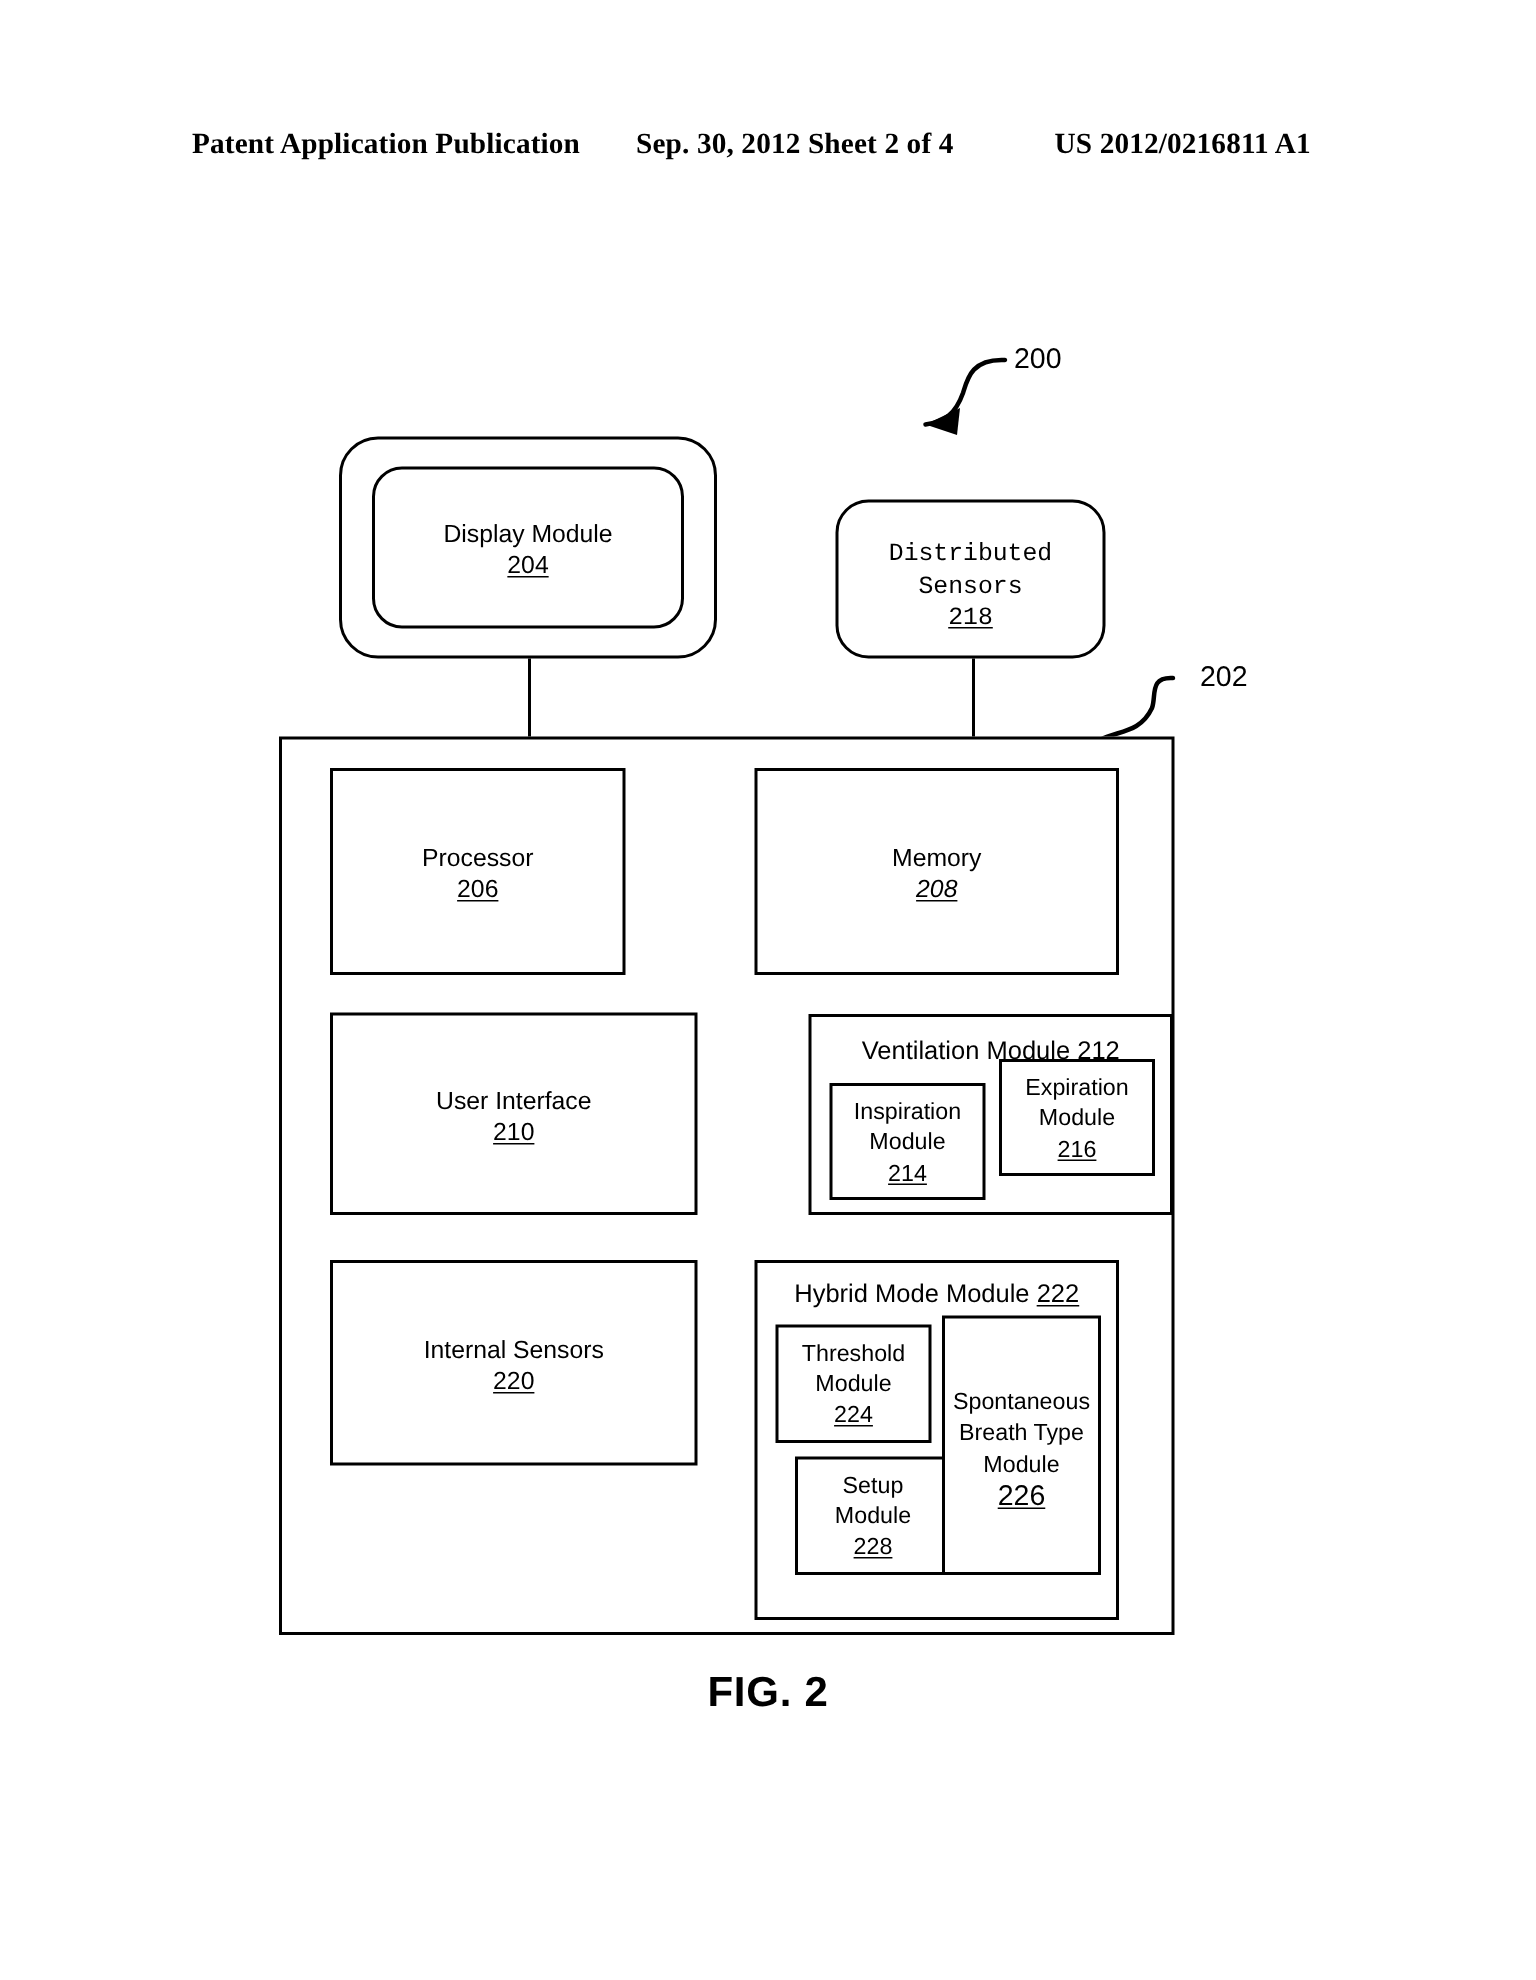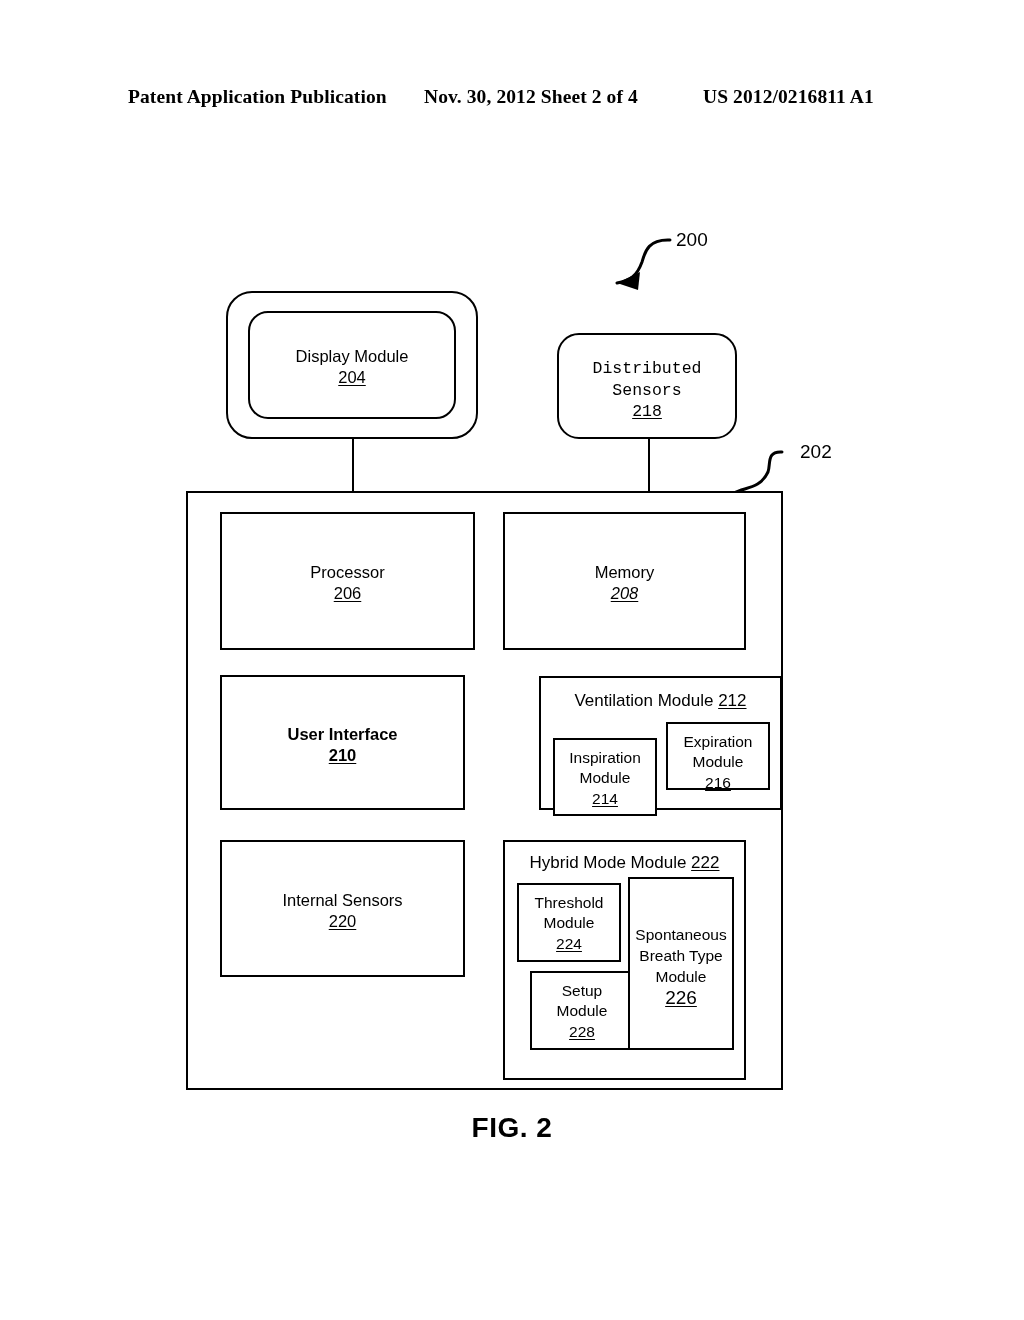--- a/index.html
+++ b/index.html
@@ -139,21 +139,21 @@
     pointer-events: none;
   }
 </style>
 </head>
 <body>
 
 <div id="page">
 
   <div class="pub-header">
     <span class="h-left">Patent Application Publication</span>
-    <span class="h-mid">Nov. 30, 2012  Sheet 2 of 4</span>
+    <span class="h-mid">Sep. 30, 2012  Sheet 2 of 4</span>
     <span class="h-right">US 2012/0216811 A1</span>
   </div>
 
   <svg class="overlay" viewBox="0 0 1024 1320">
 
     <path d="M 670 240 C 648 239 645 252 642 262 C 637 276 630 281 617 283" fill="none" stroke="#000" stroke-width="3" stroke-linecap="round"></path>
     <polygon points="617,283 640,272 638,290" fill="#000"></polygon>
 
     <path d="M 782 452 C 766 451 771 464 768 472 C 760 489 745 487 734 493" fill="none" stroke="#000" stroke-width="3" stroke-linecap="round"></path>
   </svg>
@@ -171,47 +171,47 @@
 
   <div class="rrect" style="left:557px; top:333px; width:180px; height:106px;">
     <div class="ctext" style="top:23px; white-space:pre-line;">Distributed
 Sensors</div>
     <div class="ctext num" style="top:66px;">218</div>
   </div>
   <div class="vline" style="left:648px; top:439px; height:53px;"></div>
 
   <div class="box" style="left:186px; top:491px; width:597px; height:599px; border-width:2.5px;"></div>
 
-  <div class="box" style="left:220px; top:512px; width:255px; height:138px;">
+  <div class="box" style="left:220px; top:512px; width:197px; height:138px;">
     <div class="box-label" style="top:48px;">Processor</div>
     <div class="box-label num" style="top:69px;">206</div>
   </div>
 
   <div class="box" style="left:503px; top:512px; width:243px; height:138px;">
     <div class="box-label" style="top:48px;">Memory</div>
     <div class="box-label num" style="top:69px;font-style:italic;">208</div>
   </div>
 
-  <div class="box" style="left:220px; top:675px; width:245px; height:135px;font-weight:bold;">
+  <div class="box" style="left:220px; top:675px; width:245px; height:135px;">
     <div class="box-label" style="top:47px;">User Interface</div>
     <div class="box-label num" style="top:68px;">210</div>
   </div>
 
   <div class="box" style="left:503px; top:676px; width:243px; height:134px;margin-left:36px;">
     <div class="group-title" style="top:12px;">
       <span>Ventilation Module</span><span> </span><span class="num">212</span>
     </div>
 
-    <div class="box" style="left:12px; top:60px; width:104px; height:78px;padding-left:36px;">
+    <div class="box" style="left:12px; top:44px; width:104px; height:78px;padding-left:36px;">
       <div class="box-label" style="top:8px; font-size:15.5px; line-height:20px; white-space:pre-line;">Inspiration
 Module</div>
       <div class="box-label num" style="top:48px; font-size:15.5px;">214</div>
     </div>
 
-    <div class="box" style="left:125px; top:44px; width:104px; height:68px;">
+    <div class="box" style="left:125px; top:28px; width:104px; height:78px;">
       <div class="box-label" style="top:8px; font-size:15.5px; line-height:20px; white-space:pre-line;">Expiration
 Module</div>
       <div class="box-label num" style="top:48px; font-size:15.5px;">216</div>
     </div>
   </div>
 
   <div class="box" style="left:220px; top:840px; width:245px; height:137px;">
     <div class="box-label" style="top:48px;">Internal Sensors</div>
     <div class="box-label num" style="top:69px;">220</div>
   </div>

